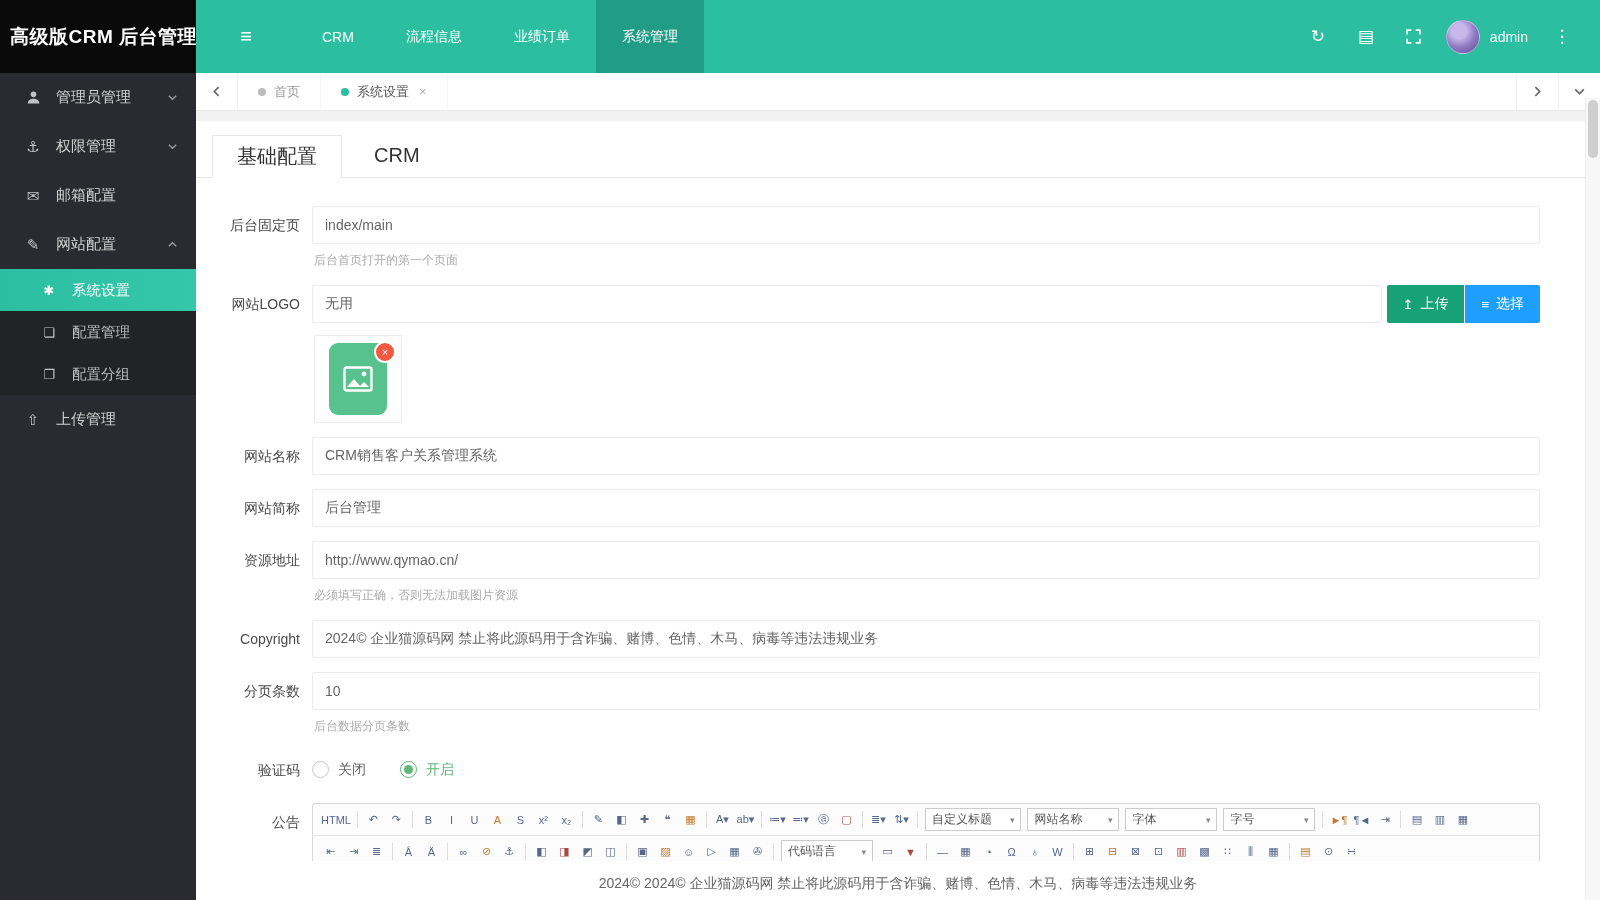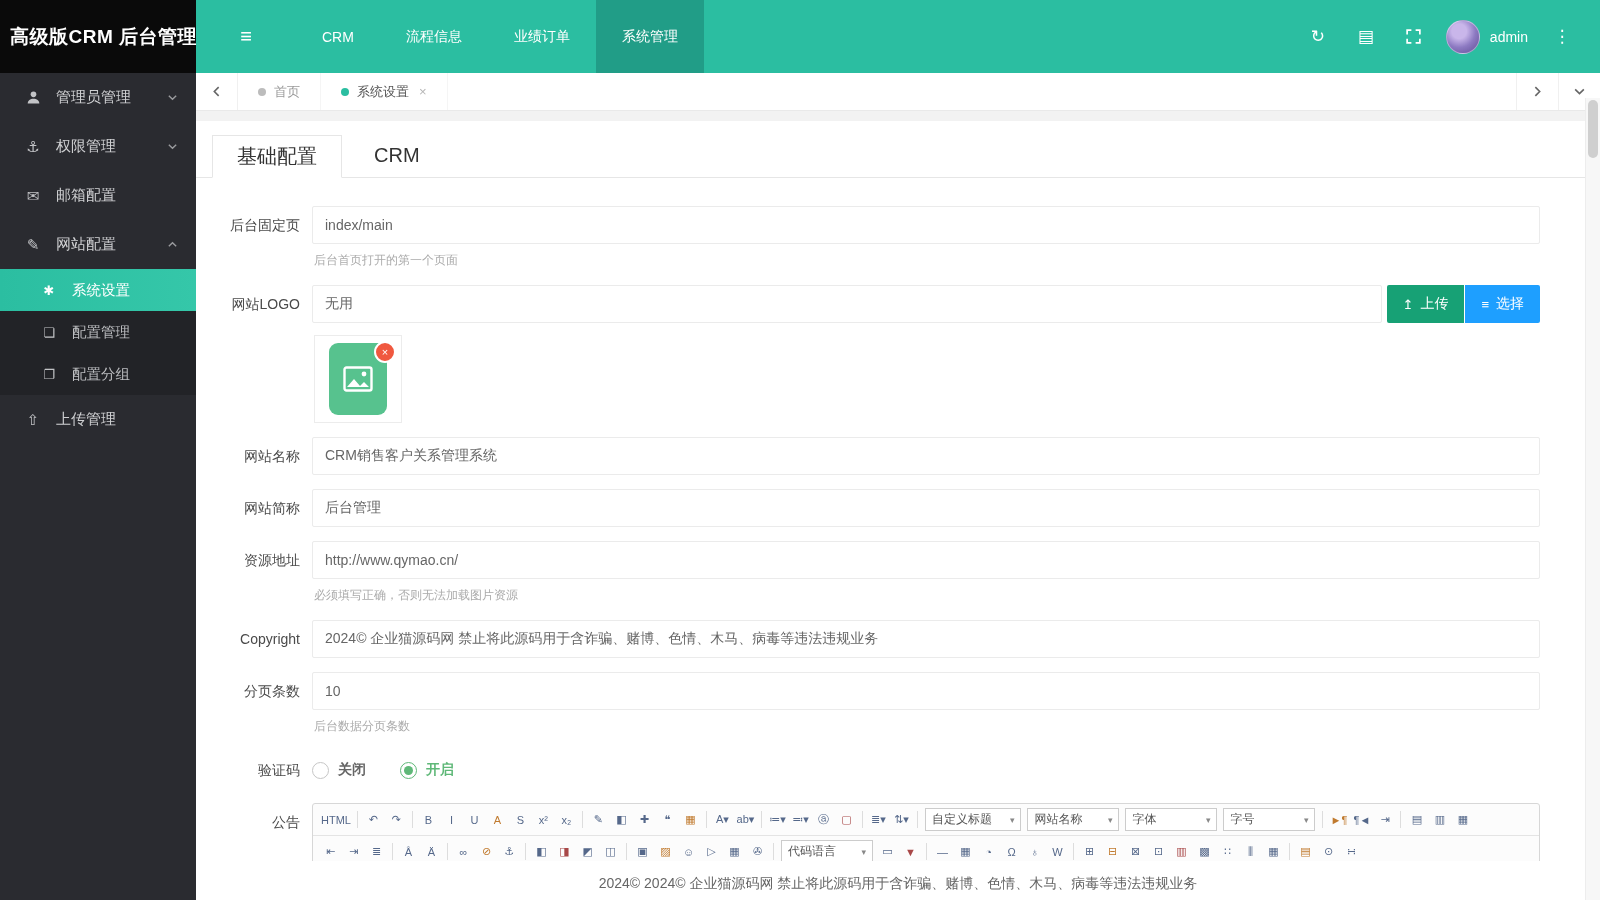--- a/index.html
+++ b/index.html
@@ -74,21 +74,21 @@
   .btn-upload { background:var(--green-btn); border-radius:2px 0 0 2px; }
   .btn-choose { background:var(--blue-btn); margin-left:1px; border-radius:0 2px 2px 0; }
   .thumb-box { width:88px; height:88px; border:1px solid #ececec; margin:12px 0 0 2px; position:relative;
     display:flex; align-items:center; justify-content:center; }
   .file-icon { width:58px; height:72px; background:var(--file-green); border-radius:9px;
     display:flex; align-items:center; justify-content:center; }
   .badge { position:absolute; top:5px; right:5px; width:22px; height:22px; border-radius:50%;
     background:var(--danger); color:#fff; display:flex; align-items:center; justify-content:center;
     font-size:11px; border:2px solid #fff; cursor:pointer; }
   .radio-group { display:flex; align-items:center; height:38px; }
-  .radio { display:flex; align-items:flex-end; margin-right:34px; cursor:pointer;font-weight:bold; }
+  .radio { display:flex; align-items:flex-start; margin-right:34px; cursor:pointer; }
   .radio-dot { width:17px; height:17px; border:1px solid #c6c6c6; border-radius:50%; position:relative; background:#fff; }
   .radio.checked .radio-dot { border-color:var(--radio-green); }
   .radio.checked .radio-dot::after { content:""; position:absolute; inset:3px; border-radius:50%; background:var(--radio-green); }
   .radio-label { font-size:14px; color:#666; margin-left:9px; }
   .radio.checked .radio-label { color:var(--radio-green); }
   
   .editor { border:1px solid #d7d7d7; border-radius:3px; overflow:hidden; background:#fcfcfc; height:66px; }
   .ed-row { display:flex; align-items:center; height:32px; border-bottom:1px solid #e4e4e4;
     padding:0 6px; overflow:hidden; white-space:nowrap; }
   .ed-icon { min-width:21px; height:22px; margin:0 1px; display:inline-flex; align-items:center;

